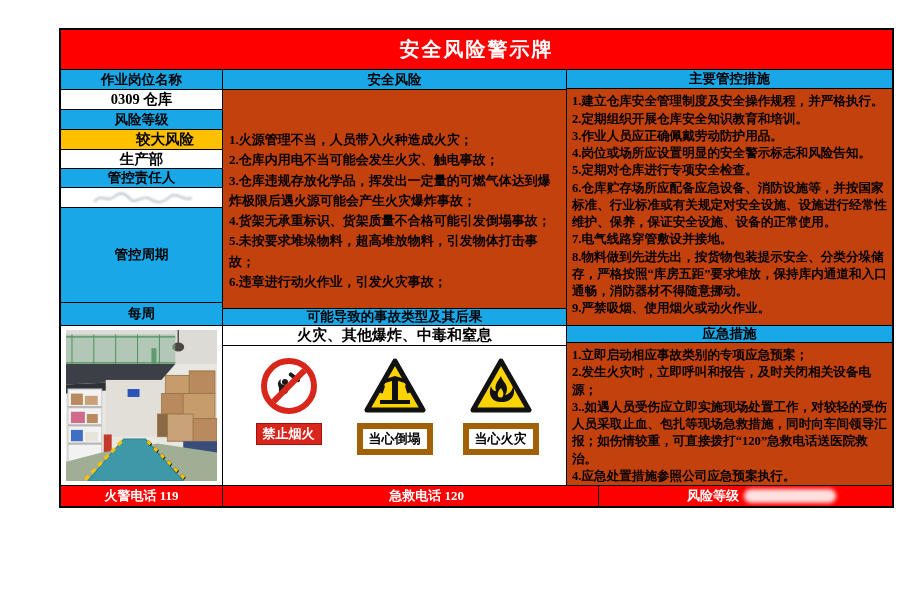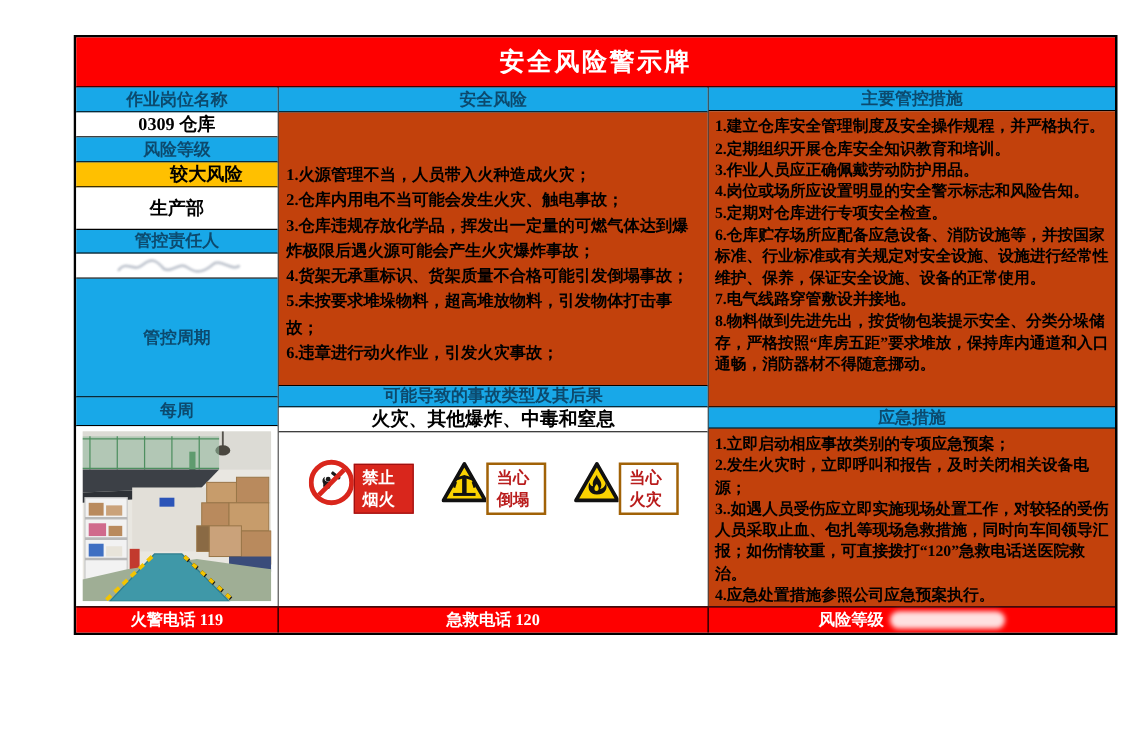--- a/index.html
+++ b/index.html
@@ -10,45 +10,45 @@
   .title-row { height:40px; background:#fe0000; border-bottom:1px solid #000;
     display:flex; align-items:center; justify-content:center;
     color:#fff; font-size:20px; font-weight:bold; letter-spacing:2px; }
   .cols { position:absolute; top:40px; left:0; right:0; bottom:21px; display:flex; }
   .col { display:flex; flex-direction:column; height:100%; }
   .col-left  { width:162px; border-right:1px solid #000; }
   .col-mid   { width:344px; border-right:1px solid #000; }
   .col-right { flex:1; }
   .c { border-bottom:1px solid #000; display:flex; align-items:center; justify-content:center; }
   .c:last-child { border-bottom:none; }
-  .hdr  { background:#18a8e8; color:#0c4a6e; font-weight:bold; font-size:13.5px;font-family:Liberation Mono, monospace; }
+  .hdr  { background:#18a8e8; color:#000000; font-weight:bold; font-size:13.5px;font-family:Liberation Mono, monospace; }
   .hdr20 { height:20px; }
   .val  { background:#fff; color:#000; font-weight:bold; font-size:14.5px; }
   .yellow { background:#ffc000; color:#000; font-weight:bold; font-size:14.5px;padding-left:47px; }
-  .h20 { height:20px; } .h21 { height:34px;text-align:right; } .h19 { height:19px; }
+  .h20 { height:20px; } .h21 { height:19px;text-align:right; } .h19 { height:19px; }
   .h95 { height:95px; } .h23 { height:23px; } .h17 { height:17px; }
   .grow { flex:1; }
   .list { display:block; align-items:flex-start; justify-content:flex-start;
     font-weight:bold; color:#000; background:#c2410c; }
   .risk-list { height:219px; padding:40px 4px 0 6px; font-size:13px; line-height:1.56; }
   .measure-list { height:243px; padding:4px 2px 0 5px; font-size:12.6px; line-height:1.37; }
   .emerg-list { padding:4px 2px 0 5px; font-size:12.6px; line-height:1.37; }
   .types-row { height:20px; font-weight:bold; font-size:15px; background:#fff; color:#000; }
   .photo-cell { background:#fff; padding:4px 5px; display:block; }
   .photo-cell svg { width:100%; height:100%; display:block; }
   .sig-cell { background:#fff; }
   .sig-cell svg { opacity:.55; filter:blur(1px); }
   .signs-row { background:#fff; display:flex; align-items:flex-start;
     justify-content:center; gap:22px; padding-top:12px; }
-  .sign { display:flex; flex-direction:row; align-items:center; width:84px; }
+  .sign { display:flex; flex-direction:column; align-items:center; width:84px; }
   .sign .label { margin-top:9px; font-weight:bold; font-size:13px; padding:1px 6px; }
   .label-red { background:#d9261c; color:#fff; border:1px solid #a01010; }
-  .label-wht { background:#fff; color:#b91c1c; border:2px solid #a16207; }
+  .label-wht { background:#fff; color:#000000; border:6px solid #a16207; }
   .footer { position:absolute; bottom:0; left:0; right:0; height:21px; display:flex;
-    background:#fe0000; border-top:1px solid #000; color:#fff; font-weight:bold; font-size:13px; }
+    background:#fe0000; border-top:1px solid #000; color:#fff; font-weight:bold; font-size:13px;gap:32px; }
   .fcell { display:flex; align-items:center; justify-content:center; }
   .f1 { width:162px; border-right:1px solid #000; }
   .f2 { width:344px; border-right:1px solid #000; }
   .f3 { flex:1; }
   .redact { display:inline-block; width:92px; height:14px; margin-left:5px;
     background:rgba(255,255,255,.88); border-radius:8px; filter:blur(2px); }
 </style>
 </head>
 <body>
 
@@ -193,20 +193,21 @@
       <div class="c hdr hdr20">主要管控措施</div>
       <div class="c list measure-list">
         <div>1.建立仓库安全管理制度及安全操作规程，并严格执行。</div>
         <div>2.定期组织开展仓库安全知识教育和培训。</div>
         <div>3.作业人员应正确佩戴劳动防护用品。</div>
         <div>4.岗位或场所应设置明显的安全警示标志和风险告知。</div>
         <div>5.定期对仓库进行专项安全检查。</div>
         <div>6.仓库贮存场所应配备应急设备、消防设施等，并按国家标准、行业标准或有关规定对安全设施、设施进行经常性维护、保养，保证安全设施、设备的正常使用。</div>
         <div>7.电气线路穿管敷设并接地。</div>
         <div>8.物料做到先进先出，按货物包装提示安全、分类分垛储存，严格按照“库房五距”要求堆放，保持库内通道和入口通畅，消防器材不得随意挪动。</div>
+        <div>9.严禁吸烟、使用烟火或动火作业。</div>
       </div>
       <div class="c hdr h17">应急措施</div>
       <div class="c grow list emerg-list">
         <div>1.立即启动相应事故类别的专项应急预案；</div>
         <div>2.发生火灾时，立即呼叫和报告，及时关闭相关设备电源；</div>
         <div>3..如遇人员受伤应立即实施现场处置工作，对较轻的受伤人员采取止血、包扎等现场急救措施，同时向车间领导汇报；如伤情较重，可直接拨打“120”急救电话送医院救治。</div>
         <div>4.应急处置措施参照公司应急预案执行。</div>
       </div>
     </div>
   </div>

